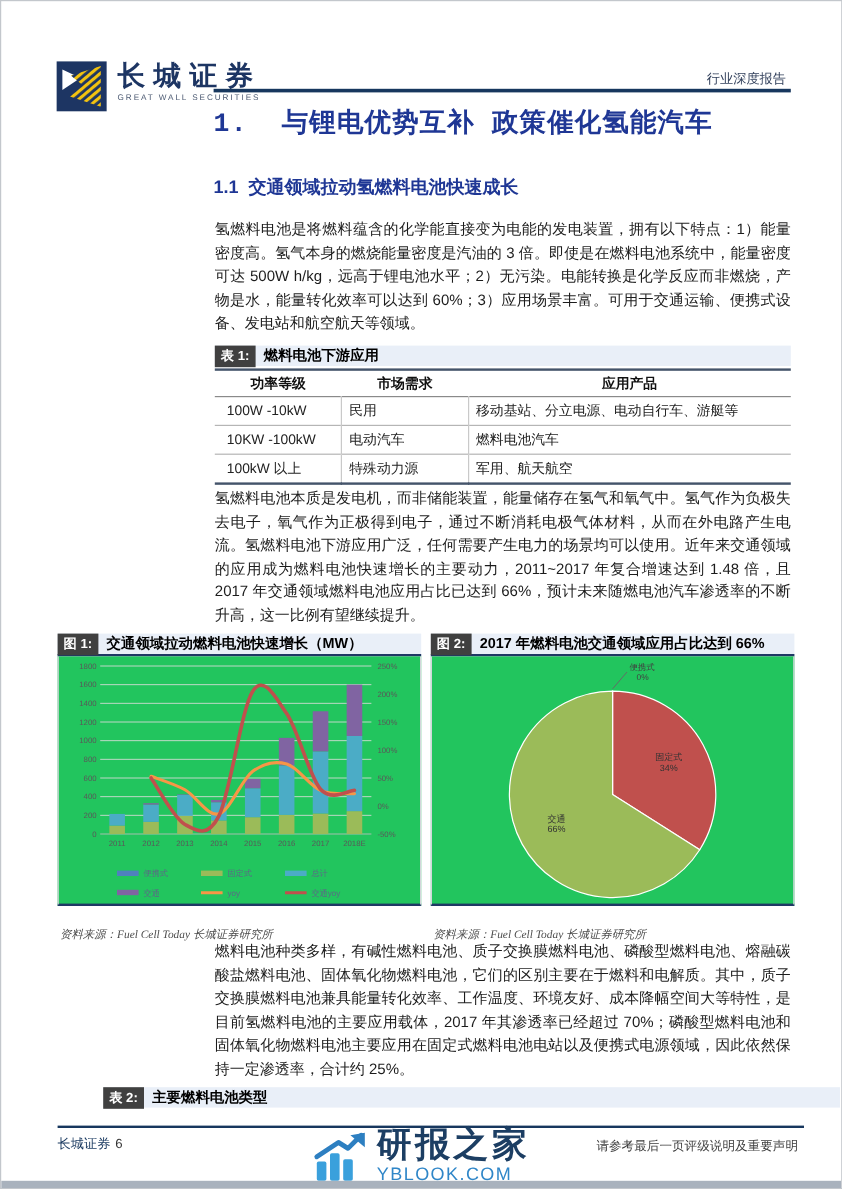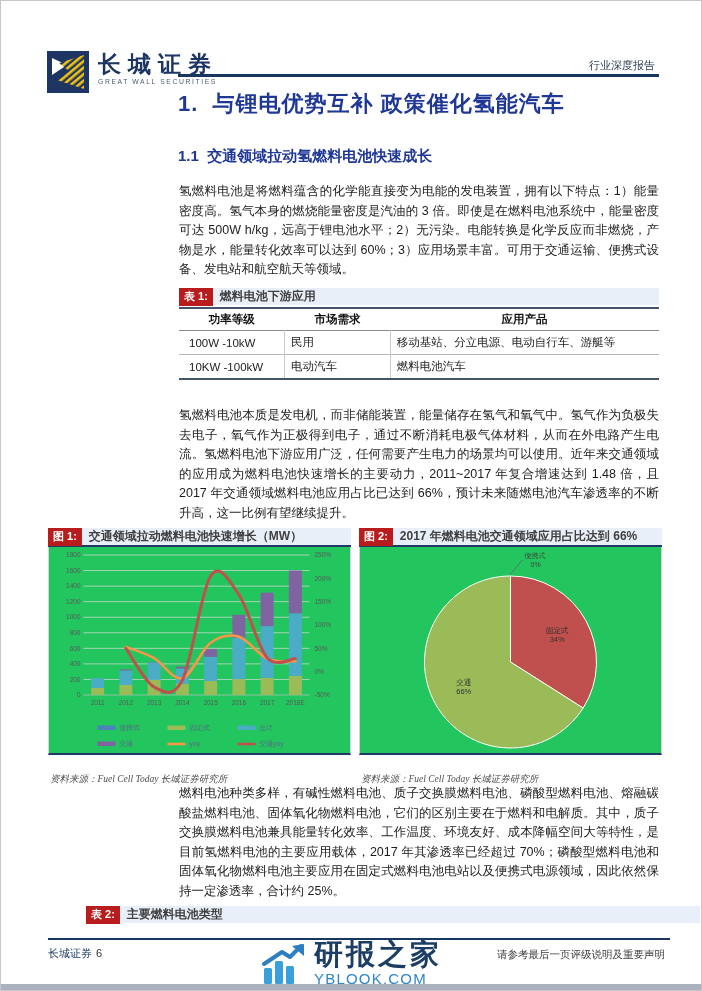--- a/index.html
+++ b/index.html
@@ -9,32 +9,32 @@
   .logo{position:absolute;left:46px;top:50px;display:flex;align-items:flex-start;}
   .logo svg{display:block;}
   .brand-text{margin-left:9px;}
   .brand-cn{font-family:"DejaVu Serif",serif;font-size:23px;font-weight:bold;color:#1d3563;
             letter-spacing:7px;line-height:26px;white-space:nowrap;}
   .brand-en{font-size:6.8px;color:#4c5a72;letter-spacing:1.6px;margin-top:1px;white-space:nowrap;}
   .doc-type{position:absolute;right:46px;top:57px;font-size:11px;color:#33415c;}
   .header-rule{position:absolute;left:177px;top:73px;width:481px;height:3px;background:#17375E;}
   
   .h1{position:absolute;left:177px;top:88px;width:500px;font-size:22px;font-weight:bold;
-      color:#1F3795;letter-spacing:1px;white-space:pre-wrap;line-height:30px;}
+      color:#1F3795;letter-spacing:1px;white-space:pre-wrap;line-height:30px;font-family:Liberation Mono, monospace;}
   .h2{position:absolute;left:177px;top:146px;width:480px;font-size:15px;font-weight:bold;
       color:#1F3795;white-space:pre-wrap;}
   
   .body{position:absolute;left:178px;width:480px;font-size:12.5px;line-height:19.6px;
         text-align:justify;margin:0;color:#1c1c1c;}
   .p1{top:181px;} .p2{top:405px;} .p3{top:783px;}
   
   .cap{display:flex;align-items:center;background:#E9EFF8;height:17px;}
-  .cap-badge{background:#b91c1c;color:#fff;font-size:11px;font-weight:bold;
+  .cap-badge{background:#404040;color:#fff;font-size:11px;font-weight:bold;
              padding:1px 5px 2px;white-space:nowrap;}
-  .cap-title{color:#404040;font-size:12px;font-weight:bold;padding-left:7px;white-space:nowrap;}
+  .cap-title{color:#000000;font-size:12px;font-weight:bold;padding-left:7px;white-space:nowrap;}
   
   .t1wrap{position:absolute;left:178px;top:287px;width:480px;}
   .t1wrap table{width:100%;border-collapse:collapse;margin-top:2px;
                 border-top:2px solid #44546A;border-bottom:2px solid #44546A;}
   .t1wrap th{font-size:11.5px;font-weight:bold;padding:3px 4px;text-align:center;color:#111;}
   .t1wrap thead tr{border-bottom:1.5px solid #8a8a8a;}
   .t1wrap tbody tr{border-top:1px solid #b5b5b5;}
   .t1wrap td{font-size:11.5px;padding:4px 6px;color:#222;}
   .t1wrap td+td{border-left:1px solid #c9c9c9;}
   .t1wrap td:first-child{padding-left:10px;}
@@ -109,20 +109,25 @@
       <tbody>
         <tr>
           <td>100W -10kW</td>
           <td>民用</td>
           <td>移动基站、分立电源、电动自行车、游艇等</td>
         </tr>
         <tr>
           <td>10KW -100kW</td>
           <td>电动汽车</td>
           <td>燃料电池汽车</td>
+        </tr>
+        <tr>
+          <td>100kW 以上</td>
+          <td>特殊动力源</td>
+          <td>军用、航天航空</td>
         </tr>
       </tbody>
     </table>
   </div>
 
   <p class="body p2">氢燃料电池本质是发电机，而非储能装置，能量储存在氢气和氧气中。氢气作为负极失去电子，氧气作为正极得到电子，通过不断消耗电极气体材料，从而在外电路产生电流。氢燃料电池下游应用广泛，任何需要产生电力的场景均可以使用。近年来交通领域的应用成为燃料电池快速增长的主要动力，2011~2017 年复合增速达到 1.48 倍，且 2017 年交通领域燃料电池应用占比已达到 66%，预计未来随燃电池汽车渗透率的不断升高，这一比例有望继续提升。</p>
 
   <div class="figs">
     <figure class="fig">
       <div class="cap">

